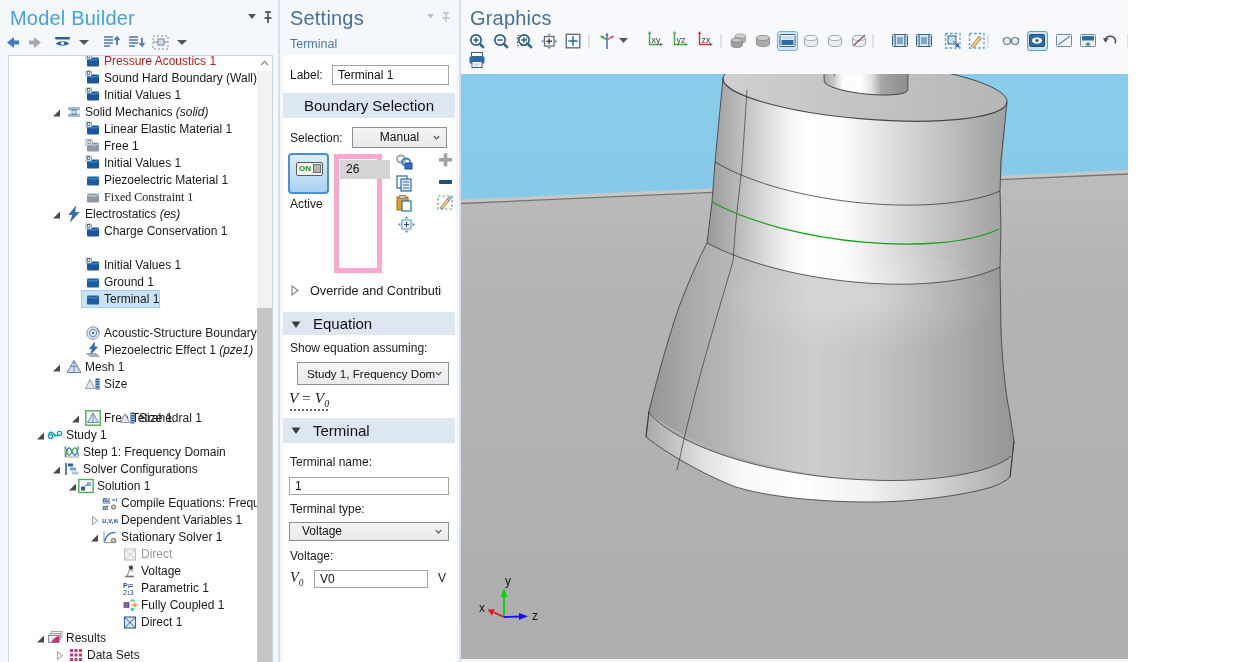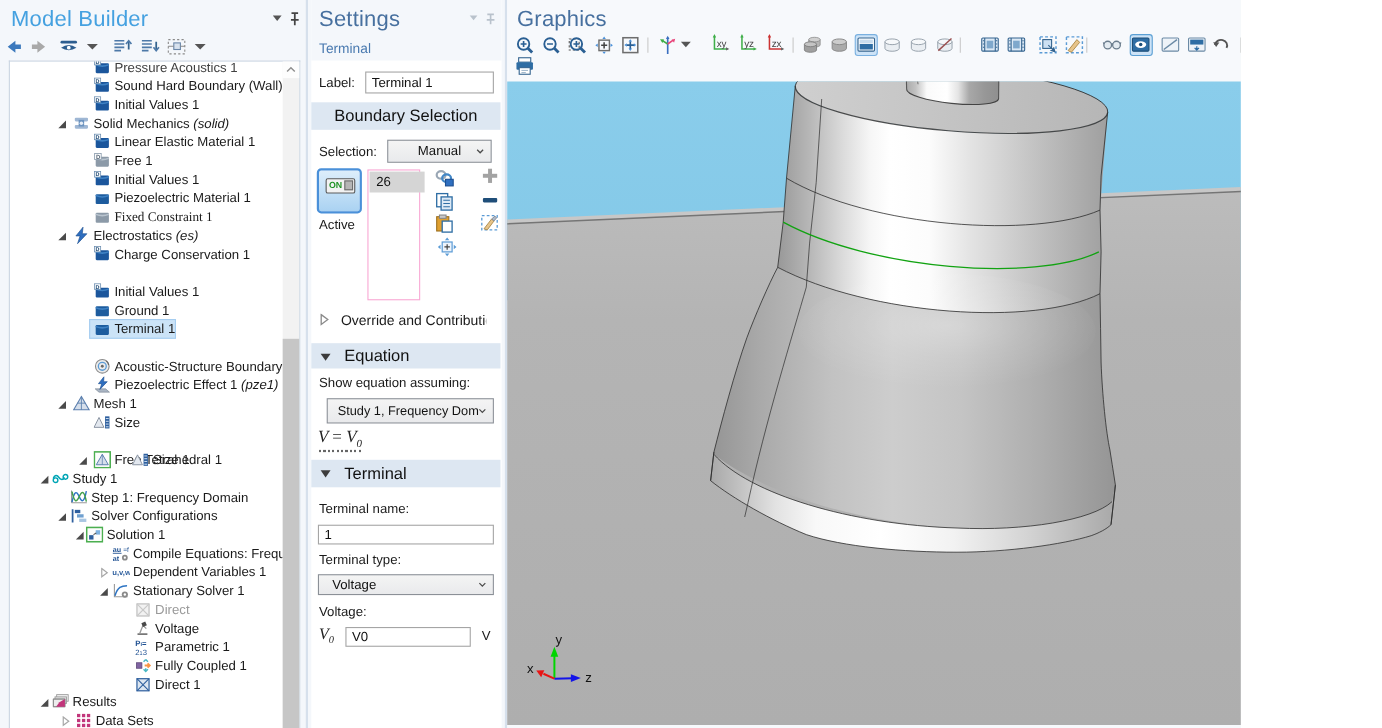--- a/index.html
+++ b/index.html
@@ -65,21 +65,21 @@
       <path d="M177,8 L187,8 L182,13 Z" fill="#555"></path>
     </svg>
     <div id="treebox">
 <div class="trow" style="left:0;top:-3px;width:263px;">
           <svg class="ticon" viewBox="0 0 16 16" style="left:76px;">
             <rect x="2" y="4.5" width="12" height="9" rx="1" fill="#1b569c"></rect>
             <path d="M2 6.5 q6 2.6 12 0 v-1.4 q-6 2.4 -12 0 z" fill="#3f82c4"></path>
             <rect x="1" y="1" width="5.5" height="5" fill="#fff" stroke="#6c8eb0" stroke-width="0.7"></rect>
             <text x="1.9" y="5.4" font-size="5" font-weight="bold" fill="#16436e" font-family="Liberation Sans">D</text>
           </svg>
-          <span class="lab" style="left:95px;color:#404040;">Pressure Acoustics 1</span>
+          <span class="lab" style="left:95px;color:#b91c1c;">Pressure Acoustics 1</span>
         </div>
 <div class="trow" style="left:0;top:14px;width:263px;">
           <svg class="ticon" viewBox="0 0 16 16" style="left:76px;">
             <rect x="2" y="4.5" width="12" height="9" rx="1" fill="#1b569c"></rect>
             <path d="M2 6.5 q6 2.6 12 0 v-1.4 q-6 2.4 -12 0 z" fill="#3f82c4"></path>
             <rect x="1" y="1" width="5.5" height="5" fill="#fff" stroke="#6c8eb0" stroke-width="0.7"></rect>
             <text x="1.9" y="5.4" font-size="5" font-weight="bold" fill="#16436e" font-family="Liberation Sans">D</text>
           </svg>
           <span class="lab" style="left:95px;color:#1a1a1a;">Sound Hard Boundary (Wall)</span>
         </div>
@@ -419,21 +419,21 @@
         </svg></div>
 
     <div class="abs" style="left:5px;top:153px;width:41px;height:41px;border:2px solid #4a90d9;border-radius:4px;background:linear-gradient(#ddeefb,#aad2f2);box-sizing:border-box;">
       <div class="abs" style="left:6px;top:7px;width:25px;height:12px;background:#f2f2f2;border:1px solid #5a5a5a;border-radius:2px;">
         <span style="position:absolute;left:2px;top:0px;font-size:8px;font-weight:bold;color:#1d9222;line-height:12px;">ON</span>
         <div class="abs" style="left:16px;top:1px;width:8px;height:9px;background:#b5b5b5;border:1px solid #6e6e6e;box-sizing:border-box;"></div>
       </div>
     </div>
     <div class="t12" style="position:absolute;left:7px;top:197px;">Active</div>
 
-    <div class="abs" style="left:51px;top:154px;width:48px;height:119px;background:#fff;border:1px solid #f9a8d4;box-sizing:border-box;">
+    <div class="abs" style="left:51px;top:154px;width:48px;height:119px;background:#fff;border:5px solid #f9a8d4;box-sizing:border-box;">
       <div class="abs" style="left:1px;top:1px;width:44px;height:19px;background:#d5d5d5;font-size:12px;line-height:19px;padding-left:6px;color:#111;">26</div>
     </div>
 
     <svg class="abs" style="left:112px;top:153px;" width="58" height="82">
 
       <g>
           <ellipse cx="6" cy="6" rx="4" ry="3.4" fill="none" stroke="#9aa7b5" stroke-width="2"></ellipse>
           <ellipse cx="11" cy="9" rx="4" ry="3.4" fill="none" stroke="#4186c6" stroke-width="2"></ellipse>
           <rect x="10" y="10" width="7" height="6" fill="#2f6fc0" stroke="#1d4f91"></rect>
         </g>

